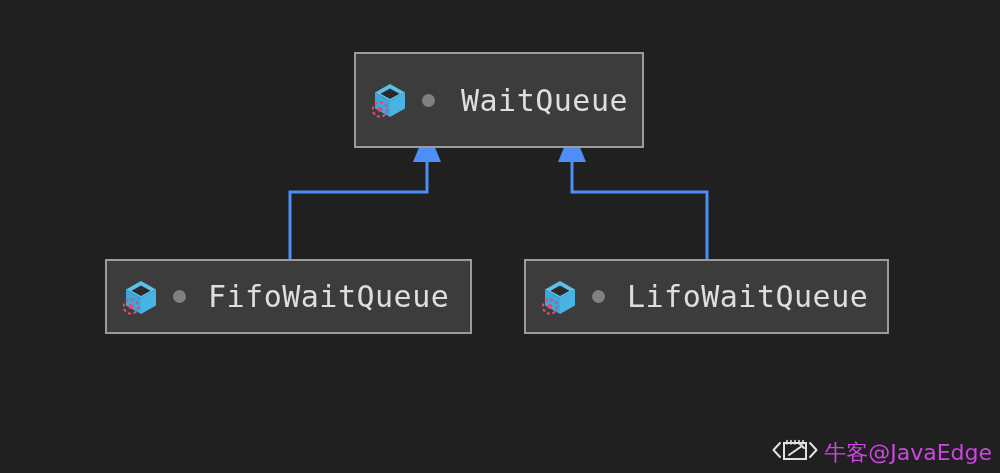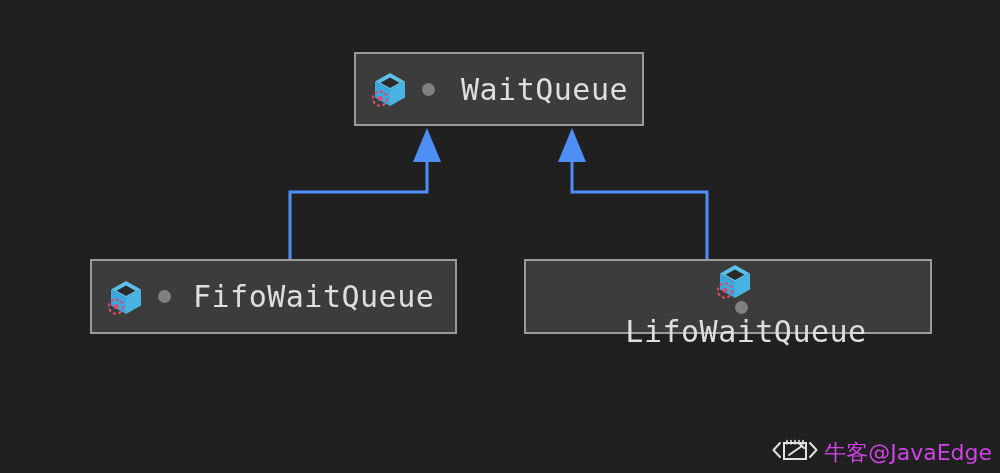--- a/index.html
+++ b/index.html
@@ -32,23 +32,23 @@
   
   .node {
     position: absolute;
     box-sizing: border-box;
     background: #3c3c3c;
     border: 2px solid #9b9b9b;
     display: flex;
     align-items: center;
     padding-left: 14px;
   }
-  .node.top    { left: 354px; top: 52px;  width: 290px; height: 74px; }
-  .node.left   { left: 90px; top: 259px; width: 367px; height: 75px; }
-  .node.right  { left: 524px; top: 259px; width: 408px; height: 75px; flex-direction: column; }
+  .node.top    { left: 354px; top: 52px;  width: 290px; height: 96px; }
+  .node.left   { left: 105px; top: 259px; width: 367px; height: 75px; }
+  .node.right  { left: 524px; top: 259px; width: 365px; height: 75px; }
 
   
   .icon-cube {
     position: relative;
     width: 40px;
     height: 40px;
     flex: 0 0 40px;
   }
   .icon-cube svg { display: block; }
 

